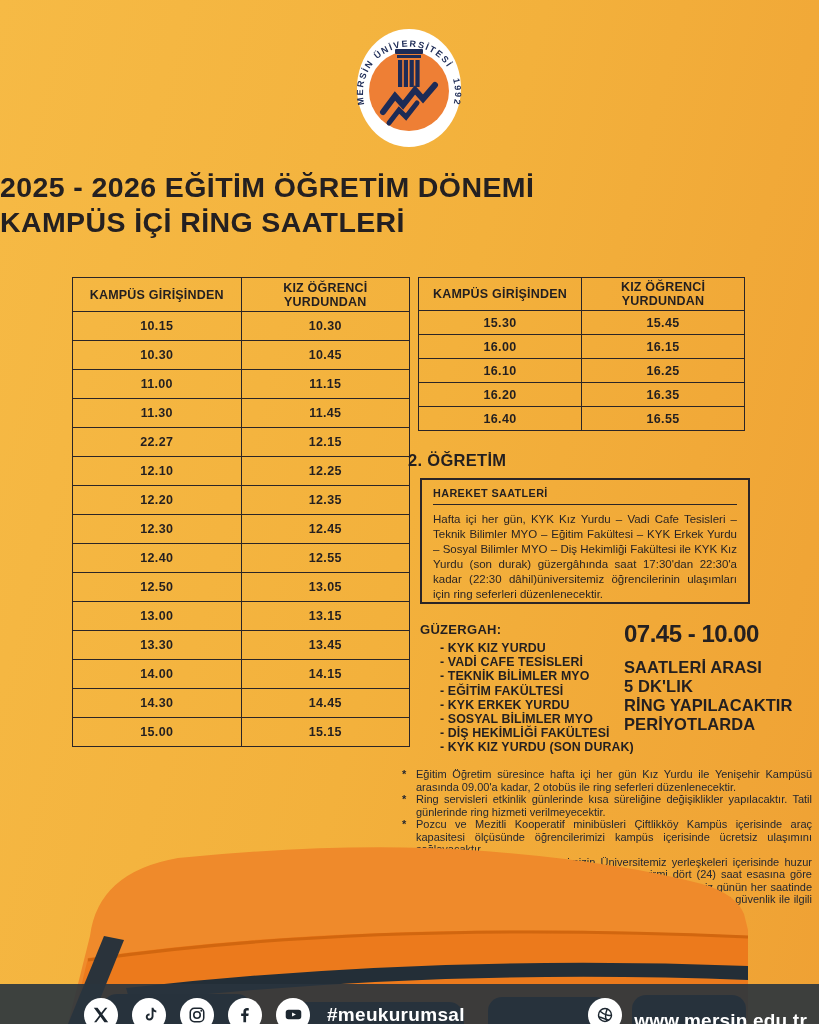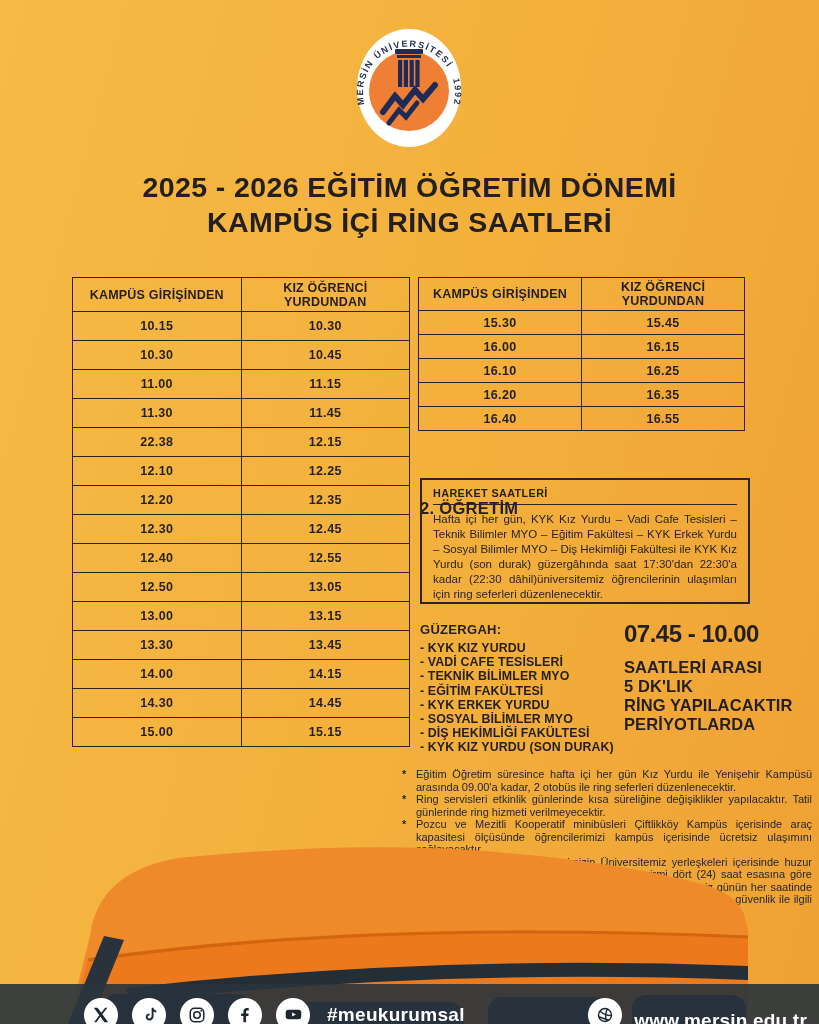--- a/index.html
+++ b/index.html
@@ -9,50 +9,50 @@
   .poster {
     position:relative; width:819px; height:1024px; overflow:hidden;
     background:linear-gradient(105deg,#f6ba45 0%,#f3b13c 50%,#efa134 100%);
     color:#231f20;
   }
 
   
   .logo { position:absolute; left:356px; top:28px; width:106px; height:120px; }
 
   
-  .title { position:absolute; left:0; top:170px; width:100%; text-align:center;
+  .title { position:absolute; left:0; top:170px; width:100%; 
            font-weight:800; font-size:28.5px; line-height:1.22; letter-spacing:.4px; color:#242021; }
 
   
   .sched { border-collapse:collapse; table-layout:fixed; width:100%; }
   .sched th, .sched td { border:1.7px solid #2b2526; text-align:center; vertical-align:middle; }
   .sched th { font-size:12.5px; font-weight:800; letter-spacing:.2px; }
   .sched td { font-size:12.5px; font-weight:600; letter-spacing:.3px; }
 
   .table-morning { position:absolute; left:72px; top:277px; width:338px; }
   .table-morning th { height:34px; }
   .table-morning td { height:29px; }
 
   .table-afternoon { position:absolute; left:418px; top:277px; width:327px; }
   .table-afternoon th { height:33px; }
   .table-afternoon td { height:24px; }
 
   
-  .shift-heading { position:absolute; left:420px; top:451px; font-size:16.5px; font-weight:800; letter-spacing:.3px;margin-top:48px; }
+  .shift-heading { position:absolute; left:408px; top:451px; font-size:16.5px; font-weight:800; letter-spacing:.3px; }
 
   .hareket-box { position:absolute; left:420px; top:478px; width:330px; height:126px;
                  border:2px solid #2b2526; padding:7px 11px 6px; overflow:hidden; }
   .hareket-box .box-title { font-size:10.8px; font-weight:800; letter-spacing:.4px; }
   .hareket-box .box-rule { border:none; border-top:1.6px solid #2b2526; margin:5px 0 7px; }
   .hareket-box .box-text { font-size:11.5px; line-height:1.3; font-weight:500; text-align:justify; color:#2a2423; }
 
   
   .route { position:absolute; left:420px; top:622px; width:210px; }
   .route-heading { font-size:13px; font-weight:800; letter-spacing:.3px; margin-bottom:4px; }
-  .route-stop { font-size:12.4px; font-weight:700; line-height:14.2px; letter-spacing:.1px; white-space:nowrap; }
+  .route-stop { font-size:12.4px; font-weight:700; line-height:14.2px; letter-spacing:.1px; white-space:nowrap;margin-left:20px; }
 
   
   .peak { position:absolute; left:624px; top:620px; width:186px; }
   .peak-time { font-size:24px; font-weight:800; letter-spacing:-.5px; white-space:nowrap; color:#242021; }
   .peak-lines { margin-top:10px; }
   .peak-line { font-size:16.5px; font-weight:700; line-height:19px; letter-spacing:.1px; white-space:nowrap; }
 
   
   .footnotes { position:absolute; left:402px; top:768px; width:410px; }
   .fn { display:flex; gap:7px; font-size:11px; line-height:12.5px; font-weight:500;
@@ -128,21 +128,21 @@
         </tr>
         <tr>
           <td>11.00</td>
           <td>11.15</td>
         </tr>
         <tr>
           <td>11.30</td>
           <td>11.45</td>
         </tr>
         <tr>
-          <td>22.38</td>
+          <td>22.27</td>
           <td>12.15</td>
         </tr>
         <tr>
           <td>12.10</td>
           <td>12.25</td>
         </tr>
         <tr>
           <td>12.20</td>
           <td>12.35</td>
         </tr>

